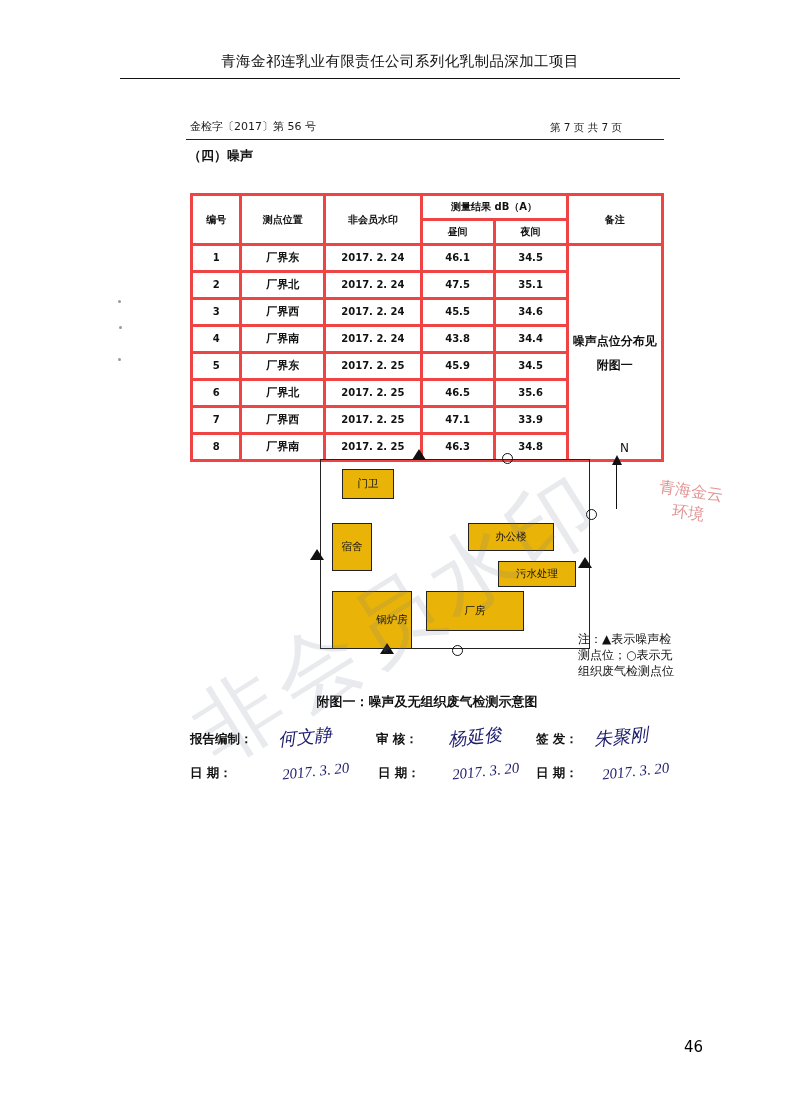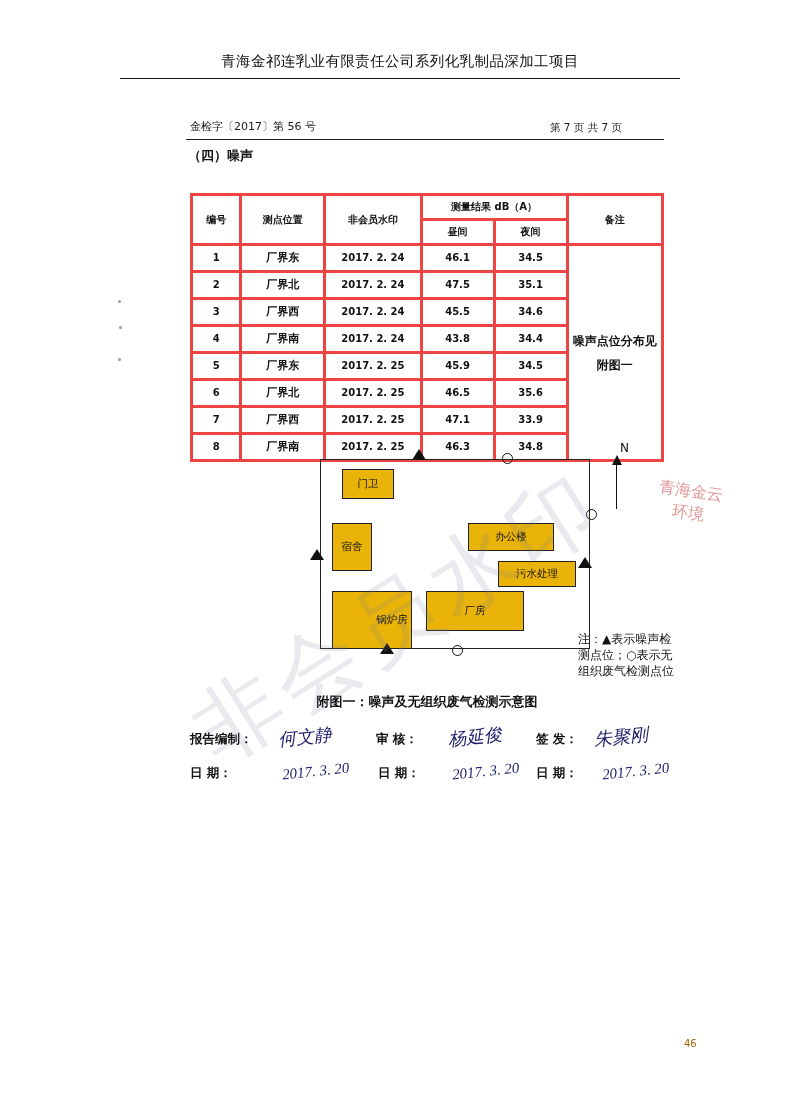--- a/index.html
+++ b/index.html
@@ -270,22 +270,22 @@
     line-height: 22px;
     text-align: center;
     transform: rotate(8deg);
   }
 
   .page-number {
     position: absolute;
     left: 684px;
     top: 1038px;
     font-family: "DejaVu Sans", sans-serif;
-    font-size: 10px;
-    color: #a16207;
+    font-size: 15px;
+    color: #000000;
   }
 
   .left-marks {
     position: absolute;
     left: 118px;
     top: 300px;
     width: 4px;
     height: 70px;
   }
   .left-marks i {

